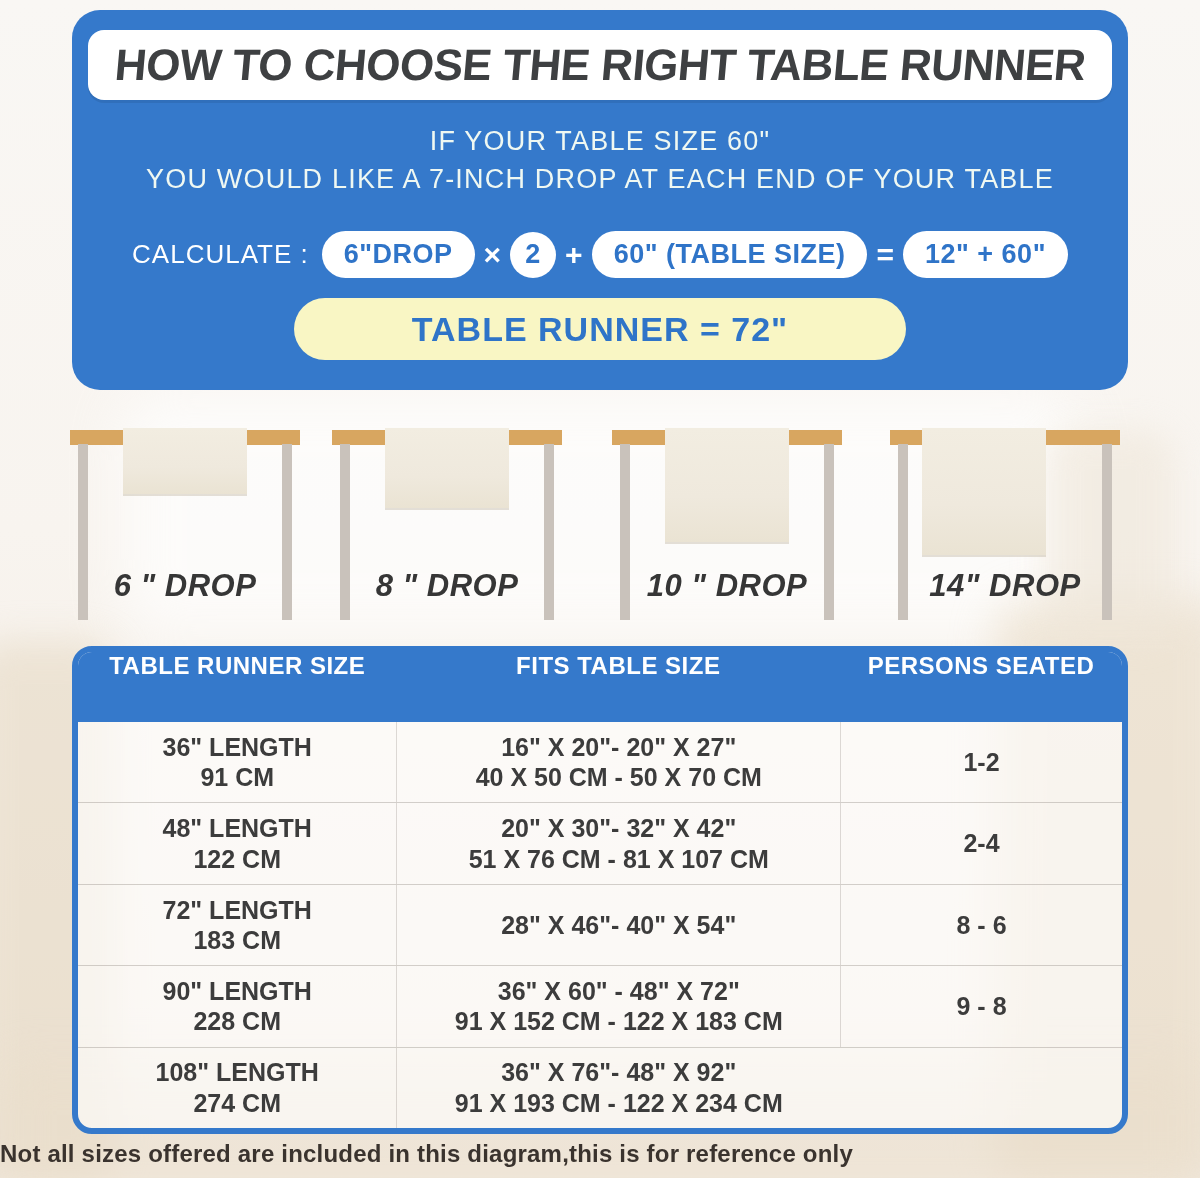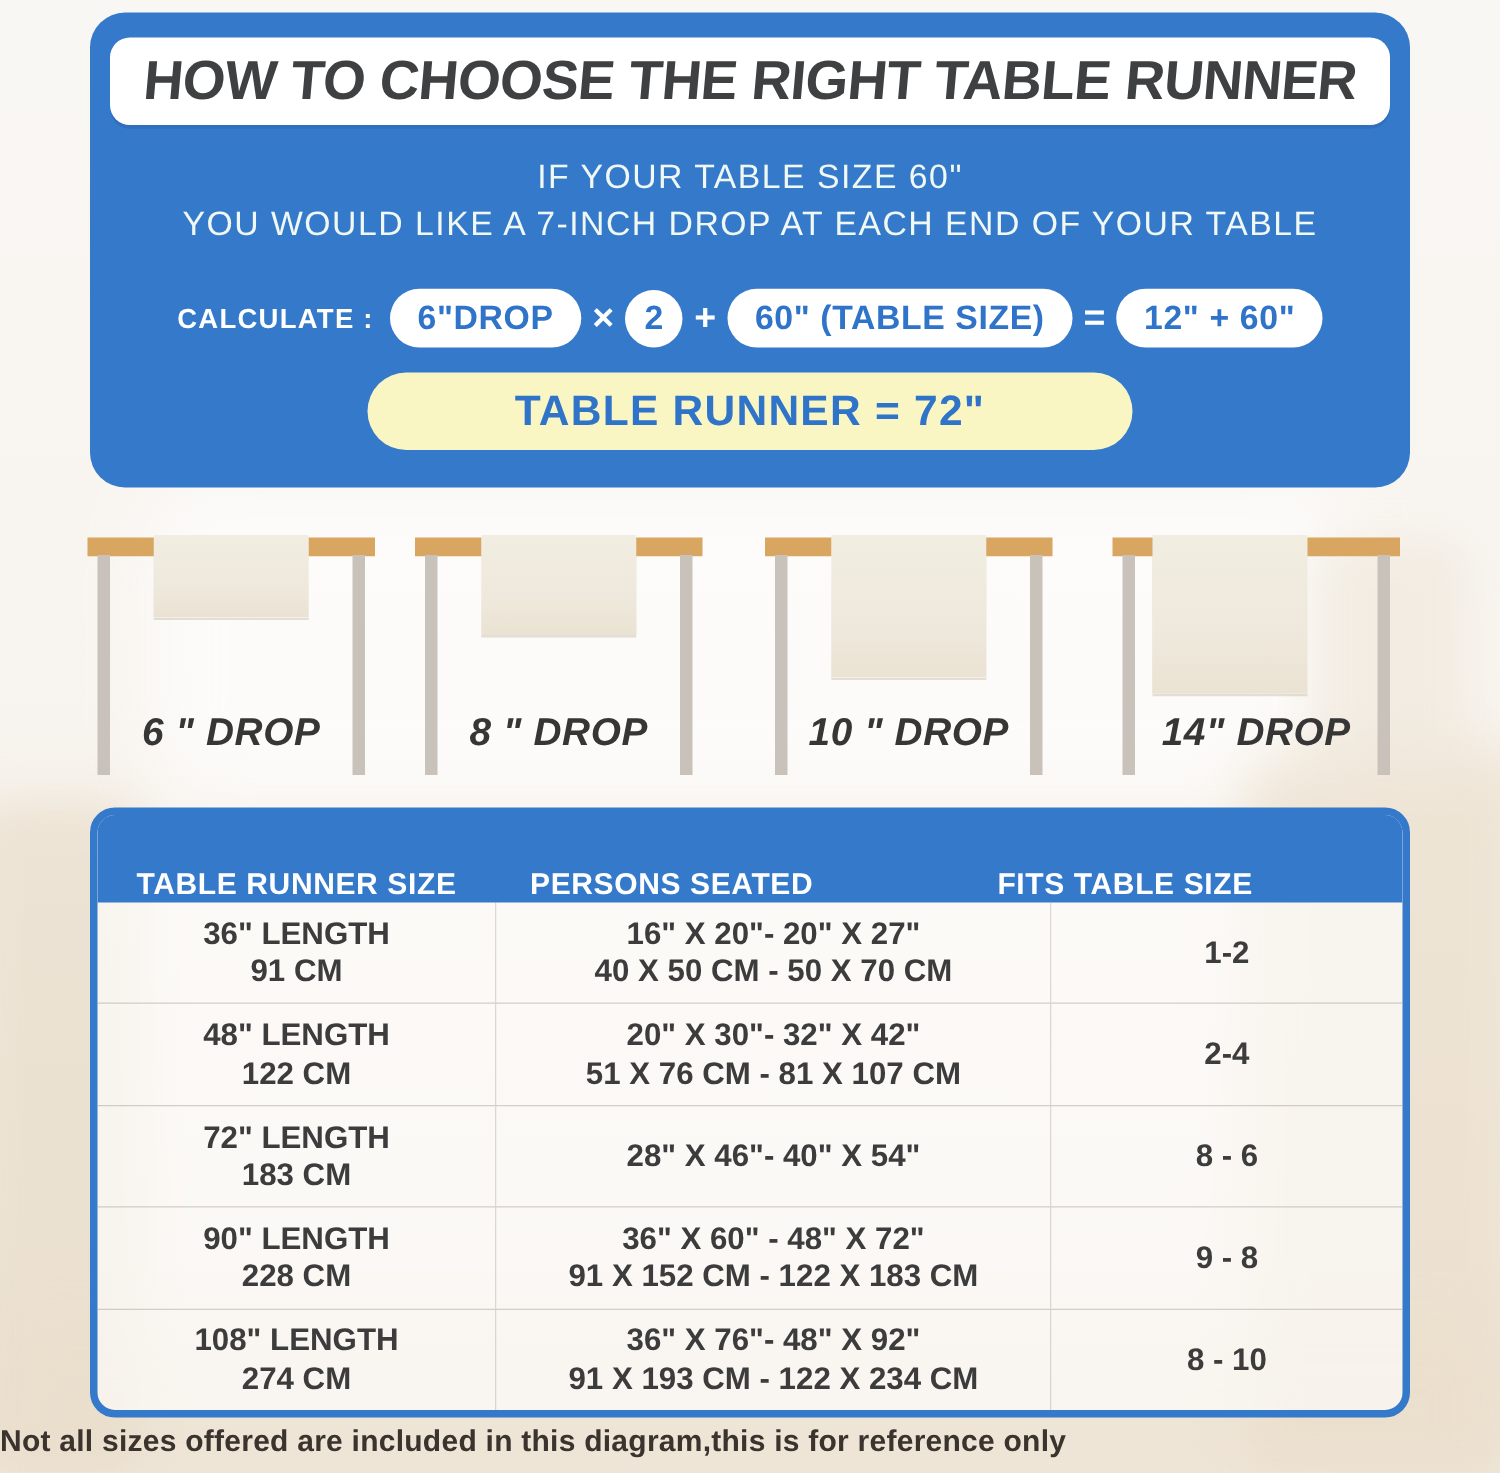--- a/index.html
+++ b/index.html
@@ -33,21 +33,21 @@
     font-size:44px; font-weight:800; color:#3E4042; letter-spacing:-.5px;
     transform:skewX(-5deg); white-space:nowrap;
   }
   .intro-line { text-align:center; color:#EFF8F2; font-size:27px; letter-spacing:1.2px; font-weight:400; }
   .intro-line-1 { margin-top:26px; }
   .intro-line-2 { margin-top:7px; }
   .calc-row {
     margin-top:36px; display:flex; align-items:center; justify-content:center; gap:9px;
     white-space:nowrap;
   }
-  .calc-label { color:#ffffff; font-size:22px; font-weight:700; letter-spacing:1px; margin-right:4px; }
+  .calc-label { color:#ffffff; font-size:26px; font-weight:400; letter-spacing:1px; margin-right:4px; }
   .pill {
     background:#ffffff; color:var(--pill-text-blue,#2F74C8); font-weight:800; font-size:27px;
     padding:8px 22px; border-radius:27px; display:inline-flex; align-items:center; justify-content:center;
     letter-spacing:.5px;
   }
   .pill.circle { width:46px; height:46px; padding:0; border-radius:50%; }
   .op { color:#ffffff; font-size:30px; font-weight:800; }
   .total-pill {
     margin:20px auto 0; width:612px; height:62px; background:var(--total-pill-bg,#F9F6C4);
     border-radius:31px; display:flex; align-items:center; justify-content:center;
@@ -74,21 +74,21 @@
     position:absolute; top:138px; left:0; width:100%; text-align:center; z-index:3;
     font-size:31px; font-weight:800; font-style:italic; color:#363636; letter-spacing:.5px;
   }
 
   
   .size-panel {
     position:absolute; left:72px; top:646px; width:1056px; height:488px;
     border:6px solid var(--panel-blue,#3579CB); border-radius:20px;
     background:rgba(255,255,255,.62); overflow:hidden;
   }
-  .chart-header { display:flex; height:70px; background:var(--panel-blue,#3579CB); align-items:flex-end; }
+  .chart-header { display:flex; height:70px; background:var(--panel-blue,#3579CB); align-items:flex-start; }
   .hcol { text-align:center; color:#ffffff; font-size:24px; font-weight:800; letter-spacing:.5px; }
   .c1 { width:30.5%; } .c2 { width:42.5%; } .c3 { width:27%; }
   .chart-body { display:flex; flex-direction:column; height:406px; }
   .chart-row { flex:1; display:flex; align-items:center; }
   .chart-row + .chart-row { border-top:1px solid rgba(160,153,146,.45); }
   .col { text-align:center; color:var(--ink-dark,#3C3C3C); font-weight:700; font-size:25px; line-height:1.22; align-self:stretch; display:flex; flex-direction:column; justify-content:center; }
   .col.c2, .col.c3 { border-left:1px solid rgba(160,153,146,.35); }
 
   
   .footer-note {
@@ -157,22 +157,22 @@
       <div class="leg leg-left"></div>
       <div class="leg leg-right"></div>
       <div class="runner"></div>
       <div class="drop-label">14" DROP</div>
     </div>
   </section>
 
   <section class="size-panel">
     <div class="chart-header">
       <div class="hcol c1">TABLE RUNNER SIZE</div>
+      <div class="hcol c2">FITS TABLE SIZE</div>
       <div class="hcol c3">PERSONS SEATED</div>
-      <div class="hcol c2">FITS TABLE SIZE</div>
     </div>
     <div class="chart-body">
 
       <div class="chart-row">
         <div class="col c1">
           <div>36" LENGTH</div>
           <div>91 CM</div>
         </div>
         <div class="col c2">
           <div>16" X 20"- 20" X 27"</div>
@@ -226,23 +226,20 @@
 
       <div class="chart-row">
         <div class="col c1">
           <div>108" LENGTH</div>
           <div>274 CM</div>
         </div>
         <div class="col c2">
           <div>36" X 76"- 48" X 92"</div>
           <div>91 X 193 CM - 122 X 234 CM</div>
         </div>
-        <div class="col c3">
-          <div>8 - 10</div>
-        </div>
       </div>
 
     </div>
   </section>
 
   <p class="footer-note">Not all sizes offered are included in this diagram,this is for reference only</p>
 
 </div>
 
 </body></html>

